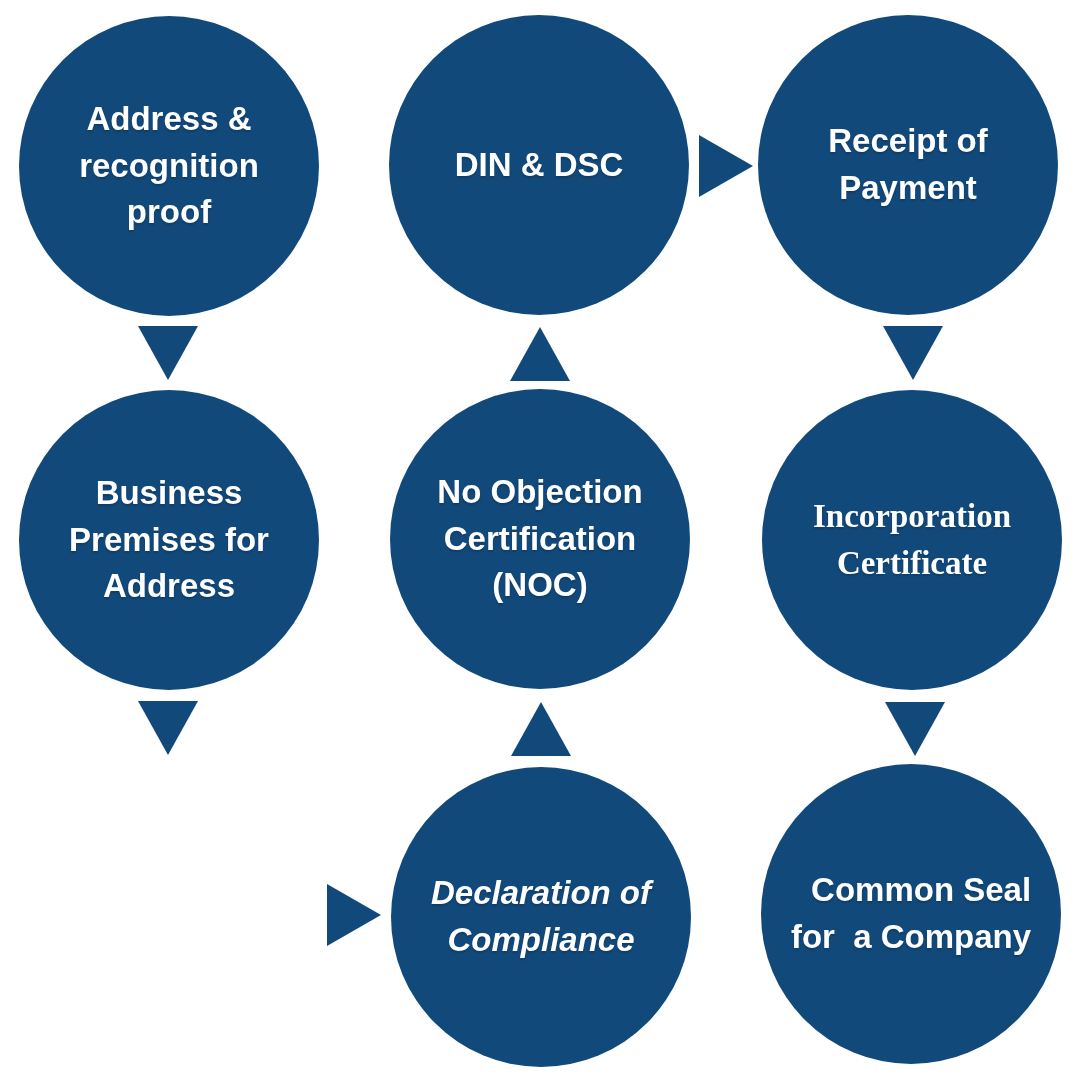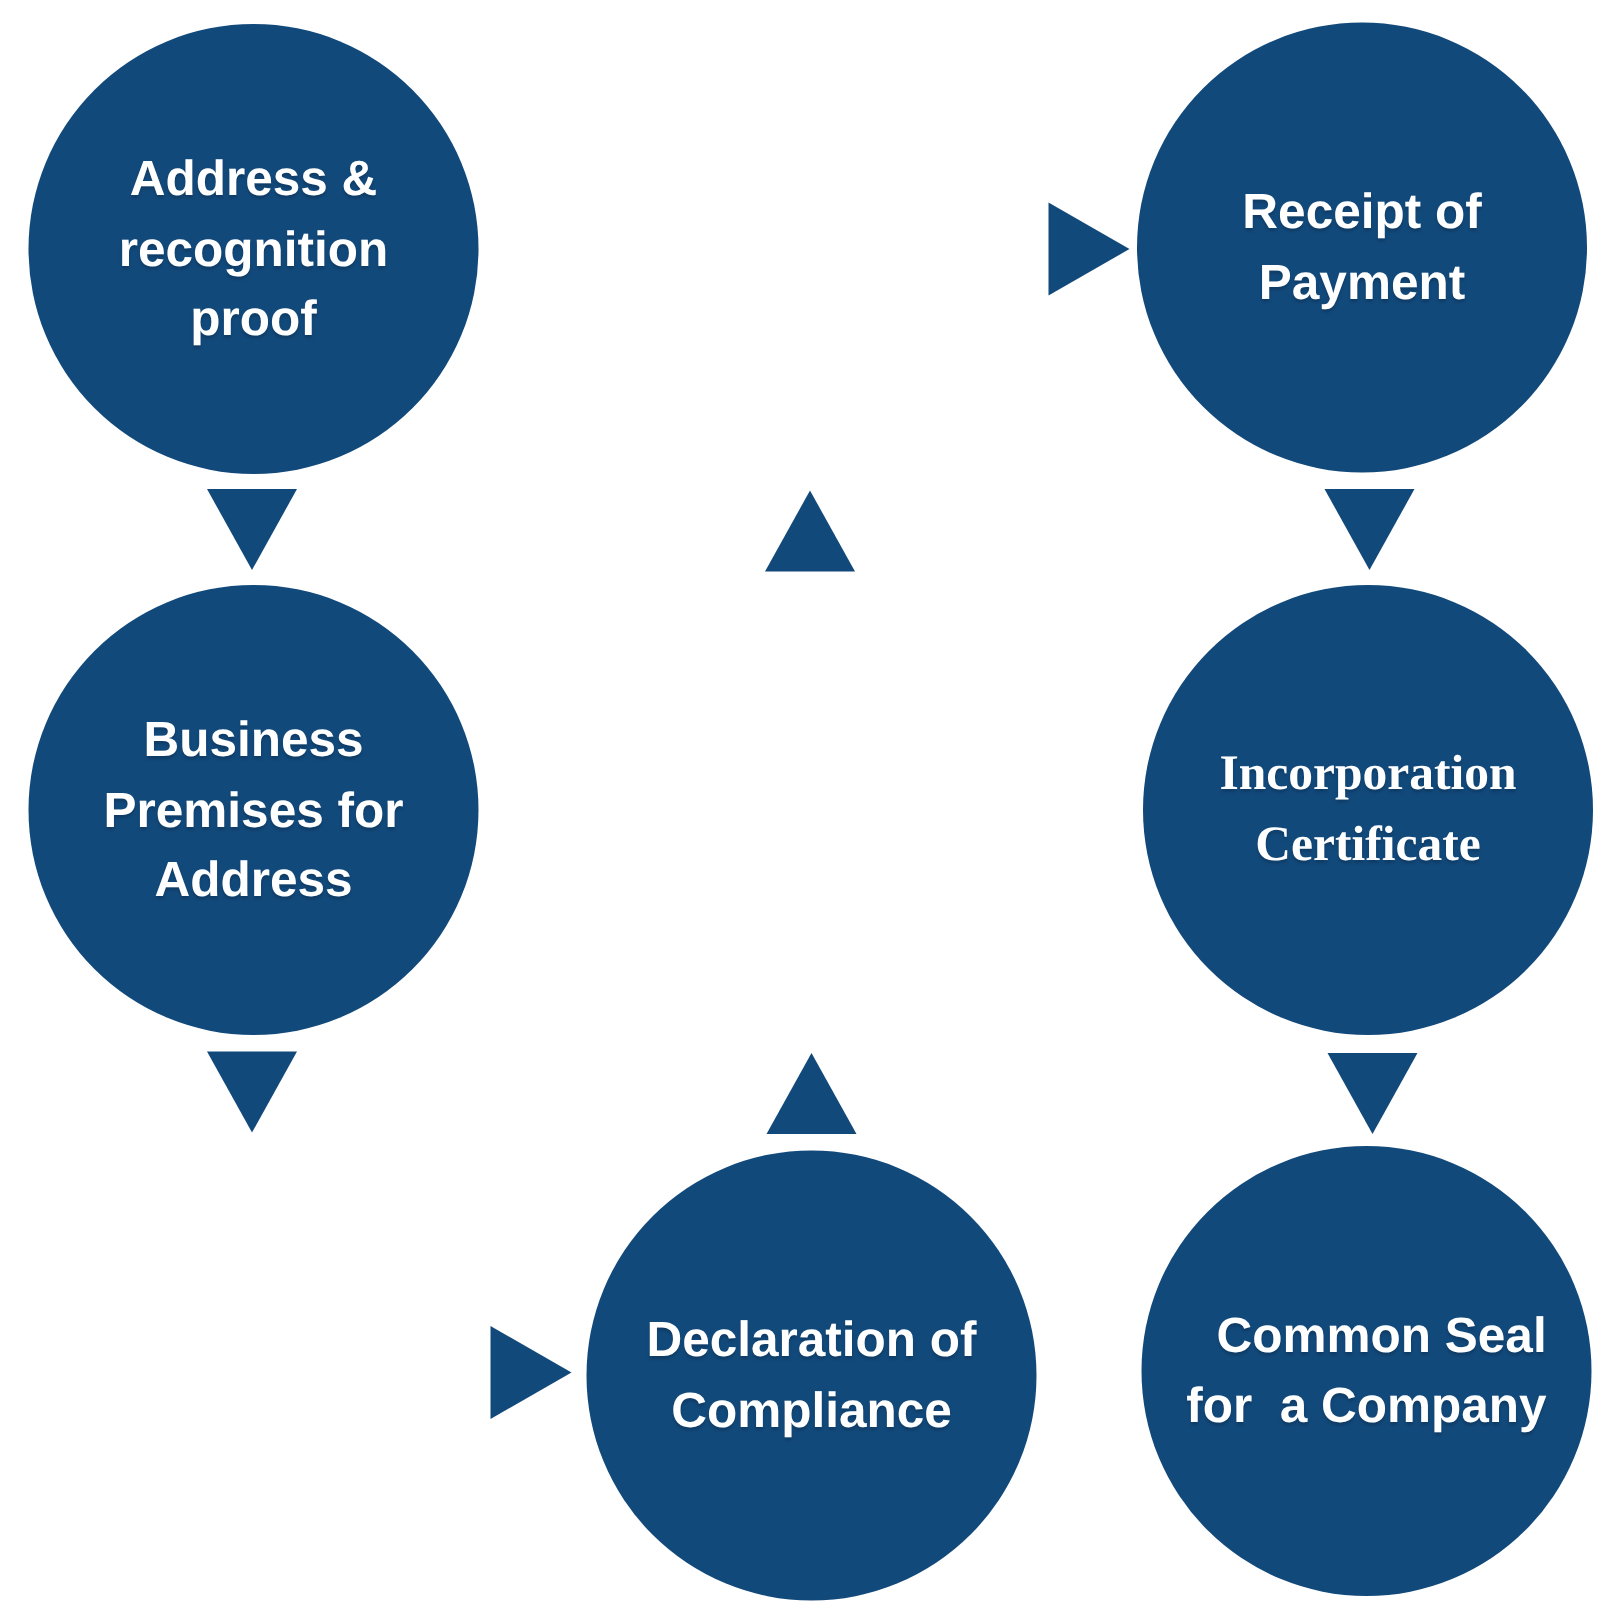--- a/index.html
+++ b/index.html
@@ -62,21 +62,21 @@
   }
 
   
   .n0 { left: 19px;  top: 16px;  }
   .n1 { left: 389px; top: 15px;  }
   .n2 { left: 758px; top: 15px;  }
   .n3 { left: 19px;  top: 390px; }
   .n4 { left: 390px; top: 389px; }
   .n5 { left: 762px; top: 390px; font-family: Liberation Serif, serif; }
   .n6 { left: 19px;  top: 765px; }
-  .n7 { left: 391px; top: 767px; }
+  .n7 { left: 391px; top: 767px; font-style: italic; }
   .n8 { left: 761px; top: 764px; text-align: right; }
 
   
   .a0 { left: 138px; top: 326px; } 
   .a1 { left: 138px; top: 701px; } 
   .a2 { left: 327px; top: 884px; } 
   .a3 { left: 511px; top: 702px; } 
   .a4 { left: 510px; top: 327px; } 
   .a5 { left: 699px; top: 135px; } 
   .a6 { left: 883px; top: 326px; } 
@@ -85,28 +85,36 @@
 </head>
 <body>
 
 <div class="canvas">
 
   <div class="node n0">
     <span class="node-label">Address &amp;
 recognition
 proof</span>
   </div>
+  <div class="node n1">
+    <span class="node-label">DIN &amp; DSC</span>
+  </div>
   <div class="node n2">
     <span class="node-label">Receipt of
 Payment</span>
   </div>
   <div class="node n3">
     <span class="node-label">Business
 Premises for
 Address</span>
+  </div>
+  <div class="node n4">
+    <span class="node-label">No Objection
+Certification
+(NOC)</span>
   </div>
   <div class="node n5">
     <span class="node-label">Incorporation
 Certificate</span>
   </div>
   <div class="node n7">
     <span class="node-label">Declaration of
 Compliance</span>
   </div>
   <div class="node n8">

